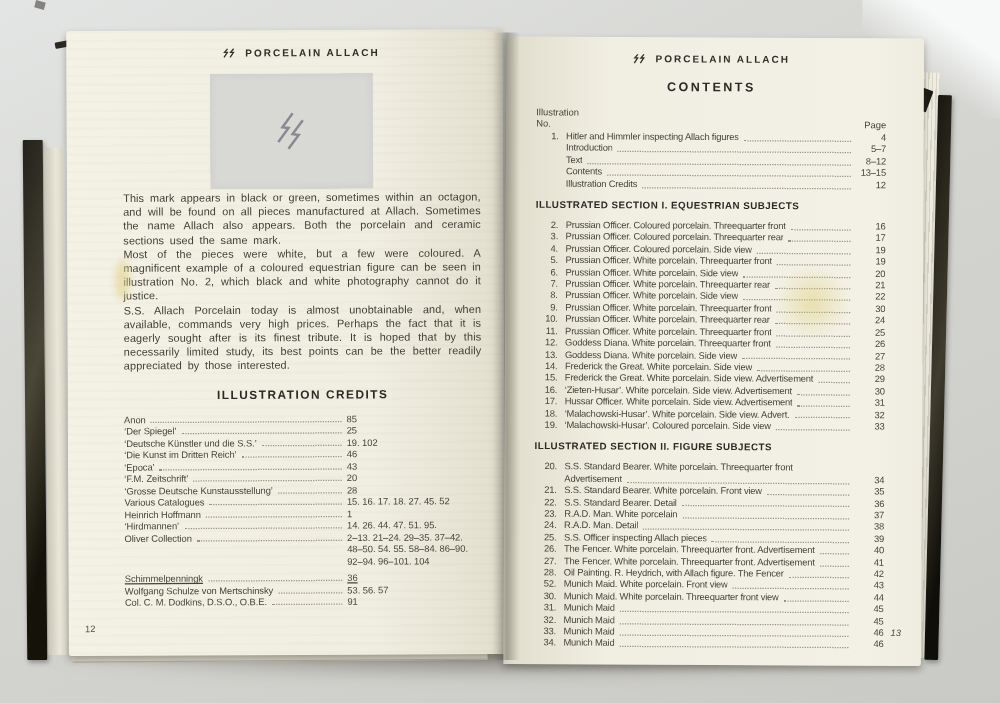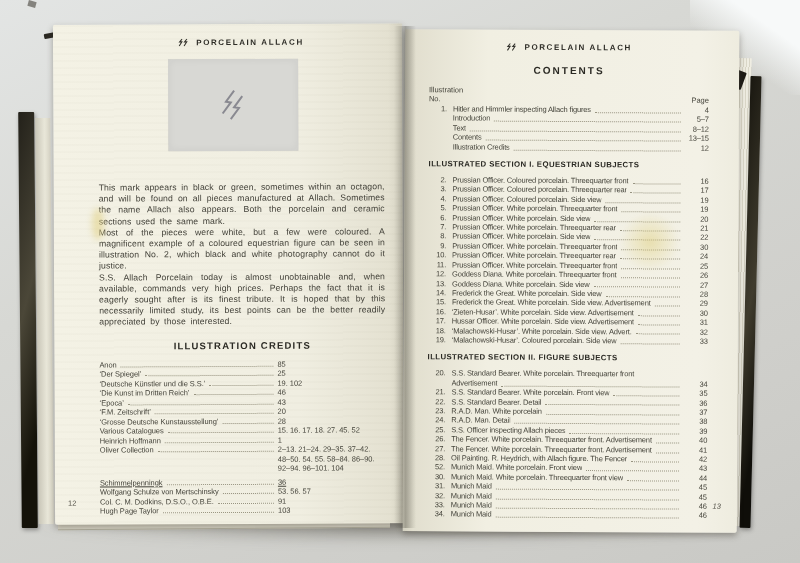--- a/index.html
+++ b/index.html
@@ -51,21 +51,21 @@
   .stain-left{left:92px;top:208px;width:12px;height:32px;border-radius:50%;
     background:rgba(224,208,130,.55);filter:blur(3px);}
   
   .runes-header{display:flex;justify-content:center;align-items:center;gap:5px;
     font-size:8px;font-weight:bold;letter-spacing:1.6px;color:#2e2d27;}
   .runes-icon svg{display:block;}
   
   .mark-box{width:130px;height:92px;margin:12px 0 0 70px;background:#d8d8d4;
     box-shadow:inset 0 0 8px rgba(40,40,40,.06),0 0 1px rgba(0,0,0,.08);
     display:flex;align-items:center;justify-content:center;}
-  .paras{margin-top:31px;font-size:8.7px;line-height:11.2px;letter-spacing:.1px;
+  .paras{margin-top:2px;font-size:8.7px;line-height:11.2px;letter-spacing:.1px;
     word-spacing:2px;text-align:justify;color:#403f37;}
   .paras p{margin:0;}
   .credits-heading{font-size:9.5px;font-weight:bold;letter-spacing:1.2px;text-align:center;
     margin:12px 0 9px;color:#2b2a24;}
   .credits{font-size:7.5px;letter-spacing:-0.05px;line-height:9.5px;color:#45443b;}
   .cr-row{display:flex;align-items:flex-start;}
   .cr-row.gap{margin-top:4px;text-decoration:underline;}
   .cr-name{white-space:nowrap;flex:none;text-align:right;}
   .cr-leader{flex:1;min-width:8px;height:6px;margin:0 4px;border-bottom:1px dotted #989481;}
   .cr-pages{width:108px;flex:none;white-space:nowrap;}
@@ -191,20 +191,27 @@
         </span>
       </div>
       <div class="cr-row">
         <span class="cr-name">Heinrich Hoffmann</span>
         <span class="cr-leader"></span>
         <span class="cr-pages">
           <div>1</div>
         </span>
       </div>
       <div class="cr-row">
+        <span class="cr-name">‘Hirdmannen’</span>
+        <span class="cr-leader"></span>
+        <span class="cr-pages">
+          <div>14. 26. 44. 47. 51. 95.</div>
+        </span>
+      </div>
+      <div class="cr-row">
         <span class="cr-name">Oliver Collection</span>
         <span class="cr-leader"></span>
         <span class="cr-pages">
           <div>2–13. 21–24. 29–35. 37–42.</div>
           <div>48–50. 54. 55. 58–84. 86–90.</div>
           <div>92–94. 96–101. 104</div>
         </span>
       </div>
       <div class="cr-row gap">
         <span class="cr-name">Schimmelpenningk</span>
@@ -218,27 +225,20 @@
         <span class="cr-leader"></span>
         <span class="cr-pages">
           <div>53. 56. 57</div>
         </span>
       </div>
       <div class="cr-row">
         <span class="cr-name">Col. C. M. Dodkins, D.S.O., O.B.E.</span>
         <span class="cr-leader"></span>
         <span class="cr-pages">
           <div>91</div>
-        </span>
-      </div>
-      <div class="cr-row">
-        <span class="cr-name">Hugh Page Taylor</span>
-        <span class="cr-leader"></span>
-        <span class="cr-pages">
-          <div>103</div>
         </span>
       </div>
   </div>
 
   <div class="pagenum pn-left">12</div>
 </div>
 
 <div class="page page-right">
   <div class="runes-header">
     <span class="runes-icon">

